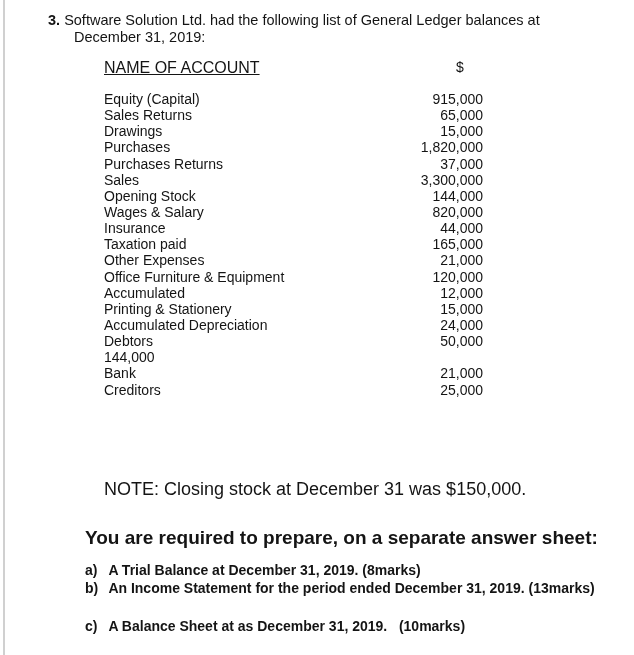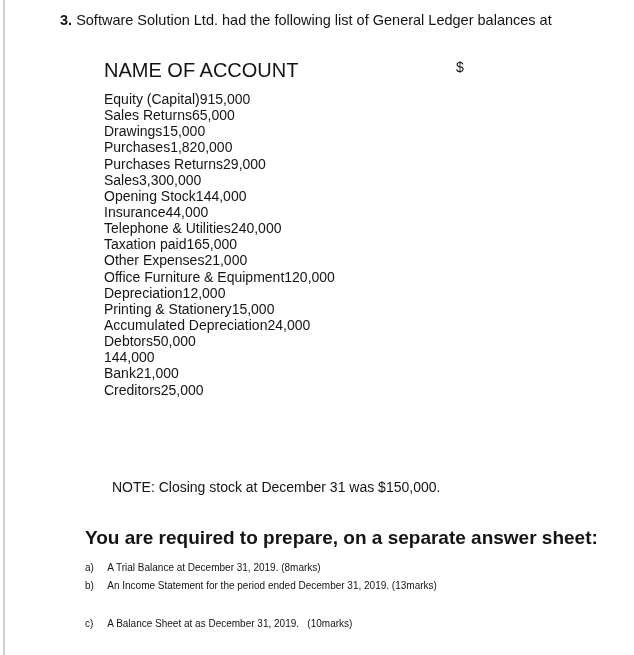--- a/index.html
+++ b/index.html
@@ -18,92 +18,94 @@
     .left-rule {
       position: absolute;
       left: 3px;
       top: 0;
       width: 2px;
       height: 655px;
       background: #d0d0d0;
     }
     .q-head {
       position: absolute;
-      left: 60px;
+      left: 48px;
       top: 12px;
       font-size: 14.5px;
       line-height: 17px;
     }
     .q-head .num { font-weight: bold; }
     .q-head .line2 { display: block; padding-left: 26px; }
     .q-head .line1 { display: block; }
 
     .col-head-name {
       position: absolute;
       left: 104px;
       top: 59px;
-      font-size: 20px;
+      font-size: 16px;
+      text-decoration: underline;
     }
     .col-head-amt {
       position: absolute;
       left: 456px;
       top: 59px;
       font-size: 14px;
     }
 
     .ledger {
       position: absolute;
       left: 104px;
       top: 91px;
       width: 379px;
     }
     .row {
       display: flex;
-      justify-content: flex-start;
+      justify-content: space-between;
       height: 16.15px;
       font-size: 14px;
       line-height: 16px;
     }
     .row .amt { text-align: right; }
 
     .note {
       position: absolute;
-      left: 112px;
+      left: 104px;
       top: 479px;
-      font-size: 14px;
+      font-size: 18px;
     }
     .req {
       position: absolute;
       left: 85px;
       top: 527px;
       font-size: 19px;
       font-weight: bold;
     }
     .task {
       position: absolute;
       left: 85px;
-      font-size: 10px;
-      font-weight: normal;
+      font-size: 14px;
+      font-weight: bold;
       white-space: nowrap;
     }
     .task .lbl { display: inline-block; width: 20px; }
     .task-a { top: 562px; }
     .task-b { top: 580px; }
     .task-c { top: 618px; }
   </style>
 </head>
 <body>
 
 <div class="left-rule"></div>
 
 <div class="q-head">
   <span class="line1">
     <span class="num">3.</span>
     <span>Software Solution Ltd. had the following list of General Ledger balances at</span>
   </span>
+  <span class="line2">December 31, 2019:</span>
 </div>
 
 <div class="col-head-name">NAME OF ACCOUNT</div>
 <div class="col-head-amt">$</div>
 
 <div class="ledger" id="ledger">
     <div class="row">
       <span class="acct">Equity (Capital)</span>
       <span class="amt">915,000</span>
     </div>
@@ -114,52 +116,52 @@
     <div class="row">
       <span class="acct">Drawings</span>
       <span class="amt">15,000</span>
     </div>
     <div class="row">
       <span class="acct">Purchases</span>
       <span class="amt">1,820,000</span>
     </div>
     <div class="row">
       <span class="acct">Purchases Returns</span>
-      <span class="amt">29,000</span>
+      <span class="amt">37,000</span>
     </div>
     <div class="row">
       <span class="acct">Sales</span>
       <span class="amt">3,300,000</span>
     </div>
     <div class="row">
       <span class="acct">Opening Stock</span>
       <span class="amt">144,000</span>
     </div>
     <div class="row">
+      <span class="acct">Wages &amp; Salary</span>
+      <span class="amt">820,000</span>
+    </div>
+    <div class="row">
       <span class="acct">Insurance</span>
       <span class="amt">44,000</span>
     </div>
     <div class="row">
-      <span class="acct">Telephone &amp; Utilities</span>
-      <span class="amt">240,000</span>
-    </div>
-    <div class="row">
       <span class="acct">Taxation paid</span>
       <span class="amt">165,000</span>
     </div>
     <div class="row">
       <span class="acct">Other Expenses</span>
       <span class="amt">21,000</span>
     </div>
     <div class="row">
       <span class="acct">Office Furniture &amp; Equipment</span>
       <span class="amt">120,000</span>
     </div>
     <div class="row">
-      <span class="acct">Depreciation</span>
+      <span class="acct">Accumulated</span>
       <span class="amt">12,000</span>
     </div>
     <div class="row">
       <span class="acct">Printing &amp; Stationery</span>
       <span class="amt">15,000</span>
     </div>
     <div class="row">
       <span class="acct">Accumulated Depreciation</span>
       <span class="amt">24,000</span>
     </div>

